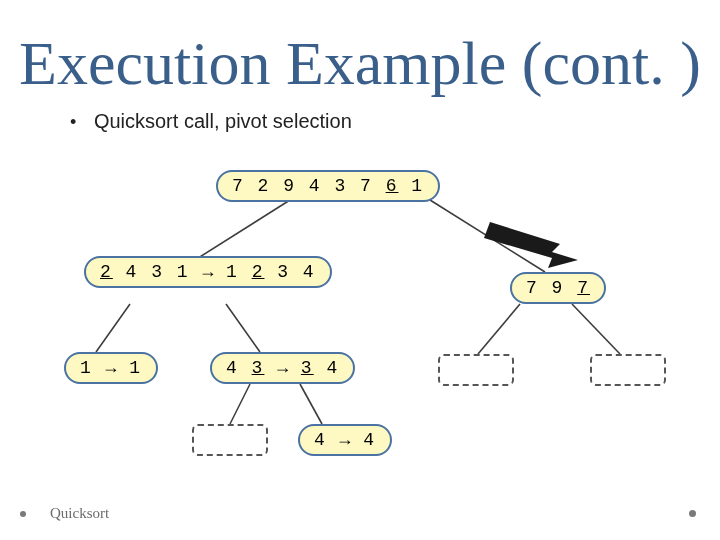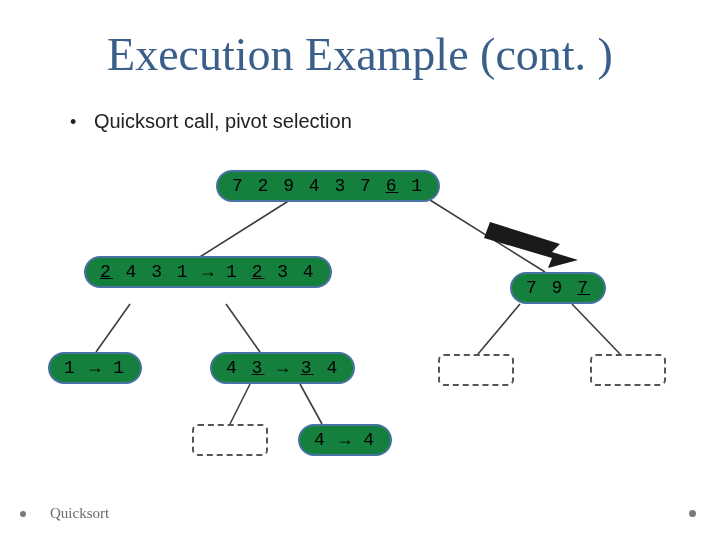--- a/index.html
+++ b/index.html
@@ -12,41 +12,41 @@
     position: relative;
     overflow: hidden;
   }
   .title {
     position: absolute;
     top: 28px;
     left: 0;
     right: 0;
     text-align: center;
     font-family: Georgia, 'Times New Roman', serif;
-    font-size: 46px;
+    font-size: 62px;
     color: #3a5f8a;
     font-weight: 400;
   }
   .bullet-row {
     position: absolute;
     top: 110px;
     left: 70px;
     font-size: 20px;
     color: #222;
   }
   .bullet-dot {
     display: inline-block;
     margin-right: 12px;
     font-size: 18px;
   }
   .node {
     position: absolute;
     border: 2px solid #4a72a3;
     border-radius: 18px;
-    background: #15803d;
+    background: #fef9c3;
     padding: 4px 14px;
     font-family: 'Courier New', monospace;
     font-size: 18px;
     letter-spacing: 2px;
     white-space: nowrap;
     color: #000;
   }
   .uline { text-decoration: underline; }
   .arrow-glyph { letter-spacing: 0; }
   .dashed {
@@ -124,21 +124,21 @@
   <span class="bullet-dot">•</span>
   <span>Quicksort call, pivot selection</span>
 </div>
 
 <div class="node" style="left:216px; top:170px;">7 2 9 4 3 7 <span class="uline">6</span> 1</div>
 
 <div class="node" style="left:84px; top:256px;"><span class="uline">2</span> 4 3 1 <span class="arrow-glyph">→</span> 1 <span class="uline">2</span> 3 4</div>
 
 <div class="node" style="left:510px; top:272px;">7 9 <span class="uline">7</span></div>
 
-<div class="node" style="left:48px; top:352px;">1 <span class="arrow-glyph">→</span> 1</div>
+<div class="node" style="left:64px; top:352px;">1 <span class="arrow-glyph">→</span> 1</div>
 <div class="node" style="left:210px; top:352px;">4 <span class="uline">3</span> <span class="arrow-glyph">→</span> <span class="uline">3</span> 4</div>
 
 <div class="dashed" style="left:438px; top:354px;"></div>
 <div class="dashed" style="left:590px; top:354px;"></div>
 
 <div class="dashed" style="left:192px; top:424px;"></div>
 <div class="node" style="left:298px; top:424px;">4 <span class="arrow-glyph">→</span> 4</div>
 
 <div class="footer-left-arrow"></div>
 <div class="footer-left">Quicksort</div>

